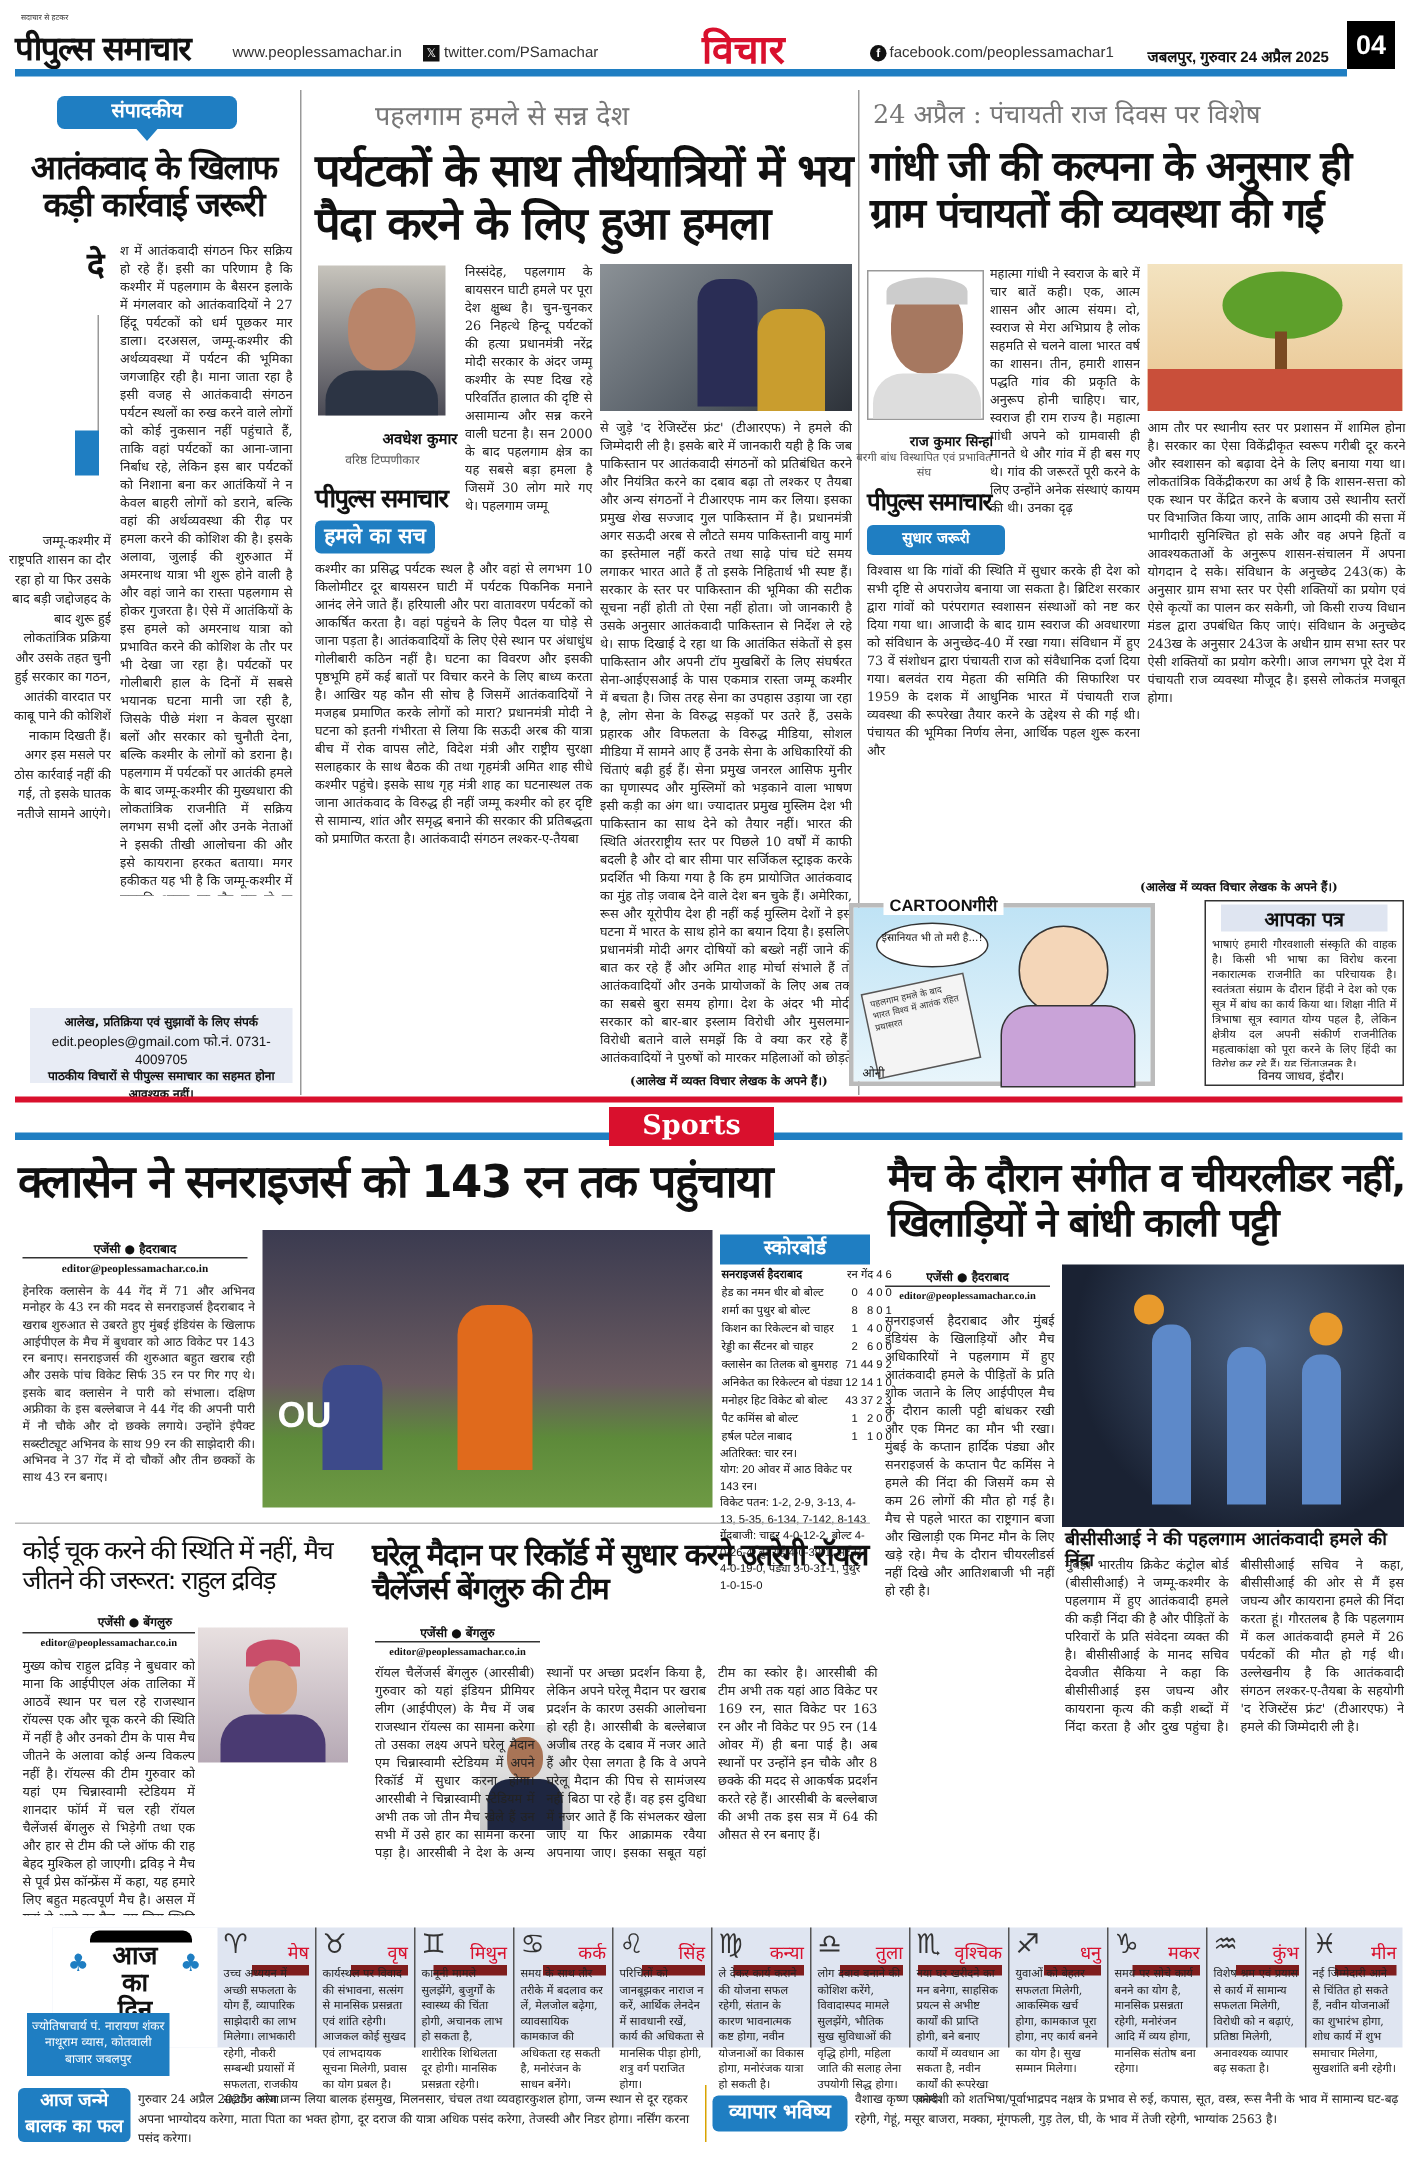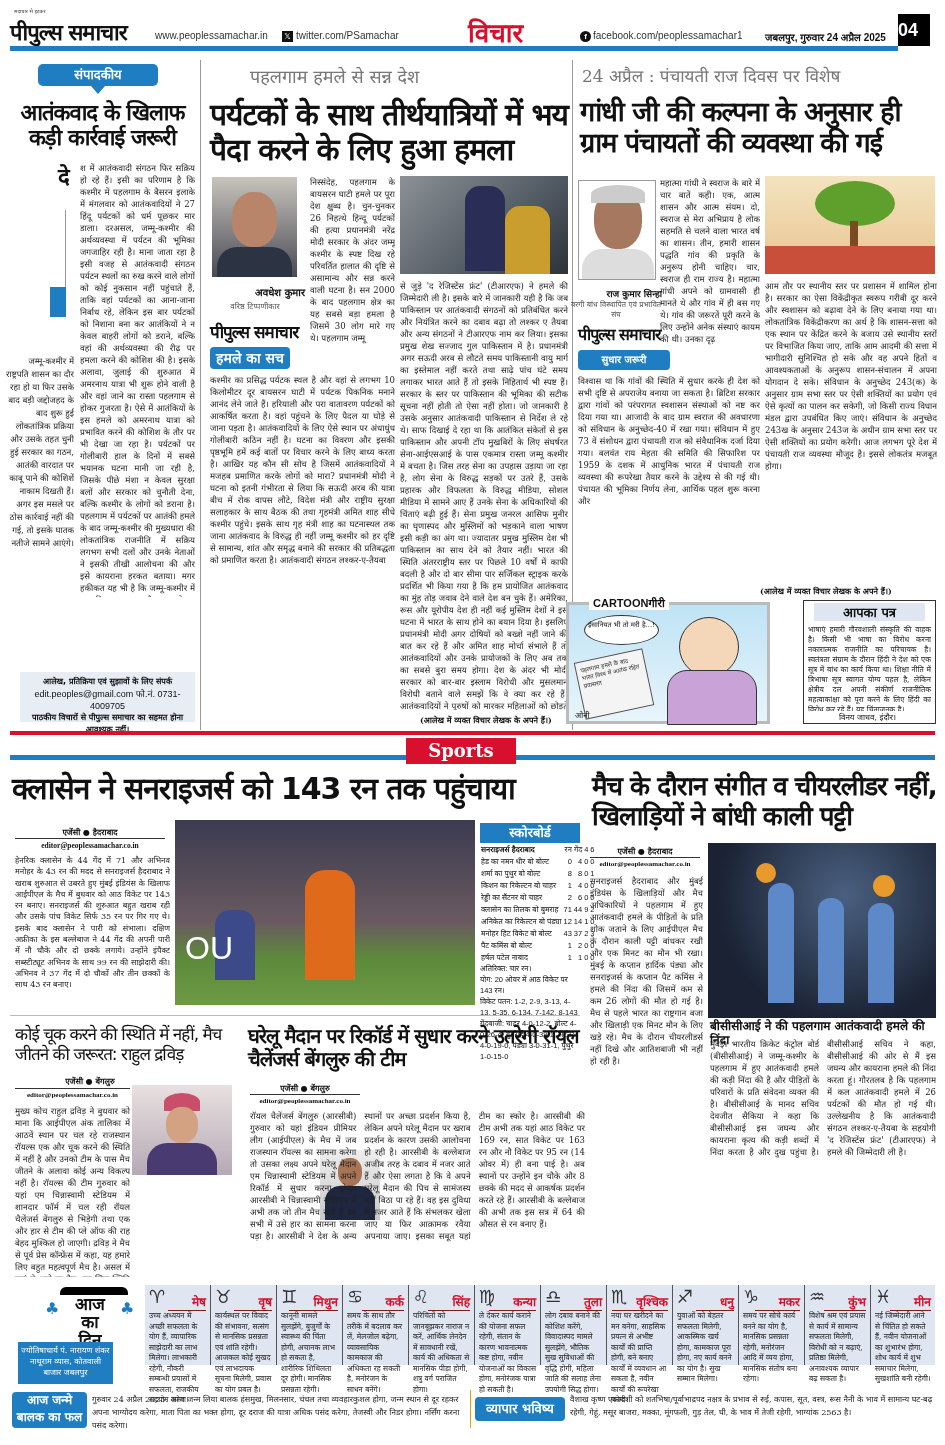--- a/index.html
+++ b/index.html
@@ -3,21 +3,21 @@
 <meta charset="utf-8">
 <style>
 *{box-sizing:border-box;margin:0;padding:0}
 body{width:945px;height:1445px;background:#fff;font-family:"DejaVu Sans",sans-serif;color:#111;position:relative;overflow:hidden}
 .abs{position:absolute}
 .masthead{left:0;top:0;width:945px;height:52px}
 .logo{left:10px;top:16px;font-size:22px;font-weight:bold;color:#111;font-family:"DejaVu Serif",serif;letter-spacing:-1px}
 .logo-tag{left:14px;top:8px;font-size:5px;color:#333}
 .mh-small{font-family:"Liberation Sans",sans-serif;font-size:10px;color:#333;top:30px}
 .section-title{left:468px;top:14px;font-size:26px;font-weight:bold;color:#d9102d;font-family:"DejaVu Serif",serif}
-.pageno{left:898px;top:14px;width:32px;height:32px;background:#000;color:#fff;font-size:18px;font-weight:bold;line-height:32px;font-family:"Liberation Sans",sans-serif}
+.pageno{left:898px;top:14px;width:32px;height:32px;background:#000;color:#fff;font-size:18px;font-weight:bold;text-align:center;line-height:32px;font-family:"Liberation Sans",sans-serif}
 .blueline{left:10px;top:46px;width:888px;height:5px;background:#1f7ec2}
 .x-icon{display:inline-block;width:11px;height:11px;background:#111;color:#fff;font-size:8px;text-align:center;line-height:11px;margin-right:3px;vertical-align:middle}
 .fb-icon{display:inline-block;width:11px;height:11px;border-radius:50%;background:#111;color:#fff;font-size:8px;text-align:center;line-height:11px;margin-right:2px;vertical-align:middle;font-weight:bold}
 .pill{background:#1f7ec2;color:#fff;font-weight:bold;border-radius:5px;text-align:center}
 .pill-tail{width:0;height:0;border-left:7px solid transparent;border-right:7px solid transparent;border-top:8px solid #1f7ec2}
 .kicker{color:#777;font-family:"DejaVu Serif",serif}
 .headline{font-weight:bold;font-family:"DejaVu Sans",sans-serif;letter-spacing:-1px;line-height:1.15;color:#111}
 .body-text{font-size:8.5px;line-height:12px;color:#222;text-align:justify;font-family:"DejaVu Serif",serif;overflow:hidden}
 .photo{background:#777;overflow:hidden}
 .caption-name{font-size:10px;font-weight:bold;text-align:right}
@@ -33,21 +33,21 @@
 .byline{font-size:8px;text-align:center;font-weight:bold}
 .email{font-size:7.5px;font-weight:bold;text-align:center;font-family:"Liberation Serif",serif;border-top:1px solid #333;padding-top:2px}
 .scoreboard{background:#fff}
 .sb-head{background:#1f7ec2;color:#fff;font-weight:bold;text-align:center;font-size:13px;height:20px;line-height:20px}
 .sb-table{width:100%;border-collapse:collapse;font-size:7.5px;font-family:"Liberation Sans",sans-serif}
 .sb-table td{padding:1px 1px;white-space:nowrap}
 .sb-table td.n{text-align:right}
 .sb-note{font-size:7.5px;line-height:11px;font-family:"Liberation Sans",sans-serif}
 .horo{left:35px;top:1285px;width:900px;height:80px;background:#dfe5f1}
 .horo-cell{position:absolute;top:0;height:80px;border-right:1px solid #555;padding:2px 4px}
-.horo-name{position:absolute;right:4px;top:8px;color:#d9102d;font-weight:bold;font-size:12px;border-bottom:1px solid #7f1d1d;padding-left:24px}
+.horo-name{position:absolute;right:4px;top:8px;color:#d9102d;font-weight:normal;font-size:12px;border-bottom:7px solid #7f1d1d;padding-left:24px}
 .horo-icon{position:absolute;left:4px;top:1px;font-size:18px;color:#333}
 .horo-text{position:absolute;left:4px;top:26px;right:4px;font-size:7.5px;line-height:10.5px;font-family:"DejaVu Serif",serif;color:#222}
 .aaj-box{left:35px;top:1285px;width:110px;height:80px;background:#fff;text-align:center}
 .astro-box{background:#1f7ec2;color:#fff;font-size:8px;line-height:11px;text-align:center;padding:3px}
 .bottom-pill{background:#1f7ec2;color:#fff;font-weight:bold;text-align:center;border-radius:4px;font-size:12px;line-height:17px}
 .bottom-text{font-size:8px;line-height:13px;font-family:"DejaVu Serif",serif;color:#222}
 </style>
 </head>
 <body>
 
@@ -142,21 +142,21 @@
 <div class="abs" style="left:10px;top:755px;width:925px;height:5px;background:#1f7ec2"></div>
 <div class="abs sports-tag" style="left:406px;top:738px;width:110px;height:26px">Sports</div>
 
 <div class="abs headline" style="left:12px;top:772px;width:575px;font-size:30px">क्लासेन ने सनराइजर्स को 143 रन तक पहुंचाया</div>
 <div class="abs byline" style="left:15px;top:826px;width:150px">एजेंसी ● हैदराबाद</div>
 <div class="abs email" style="left:15px;top:838px;width:150px">editor@peoplessamachar.co.in</div>
 <div class="abs body-text" style="left:15px;top:855px;width:155px;height:150px;font-size:8px;line-height:11.3px">हेनरिक क्लासेन के 44 गेंद में 71 और अभिनव मनोहर के 43 रन की मदद से सनराइजर्स हैदराबाद ने खराब शुरुआत से उबरते हुए मुंबई इंडियंस के खिलाफ आईपीएल के मैच में बुधवार को आठ विकेट पर 143 रन बनाए। सनराइजर्स की शुरुआत बहुत खराब रही और उसके पांच विकेट सिर्फ 35 रन पर गिर गए थे। इसके बाद क्लासेन ने पारी को संभाला। दक्षिण अफ्रीका के इस बल्लेबाज ने 44 गेंद की अपनी पारी में नौ चौके और दो छक्के लगाये। उन्होंने इंपैक्ट सब्स्टीट्यूट अभिनव के साथ 99 रन की साझेदारी की। अभिनव ने 37 गेंद में दो चौकों और तीन छक्कों के साथ 43 रन बनाए।</div>
 <div class="abs photo" style="left:175px;top:820px;width:300px;height:185px;background:linear-gradient(#3b3b50,#6a5a60 55%,#5d8a3a 75%,#6e9a44)">
   <div style="position:absolute;left:130px;top:50px;width:50px;height:110px;background:#e06a1c;border-radius:20px 20px 0 0"></div>
   <div style="position:absolute;left:40px;top:90px;width:40px;height:70px;background:#3d4a8a;border-radius:15px 15px 0 0"></div>
-  <div style="position:absolute;left:10px;top:110px;width:30px;height:30px;color:#fff;font-size:32px;font-weight:normal;font-family:'Liberation Sans',sans-serif">OU</div>
+  <div style="position:absolute;left:10px;top:110px;width:30px;height:30px;color:#fff;font-size:24px;font-weight:bold;font-family:'Liberation Sans',sans-serif">OU</div>
 </div>
 
 <div class="abs scoreboard" style="left:480px;top:823px;width:100px;height:190px">
   <div class="sb-head">स्कोरबोर्ड</div>
   <table class="sb-table">
     <tbody>
         <tr>
       <td style="font-weight:bold">सनराइजर्स हैदराबाद</td>
           <td class="n">रन</td>
           <td class="n">गेंद</td>

